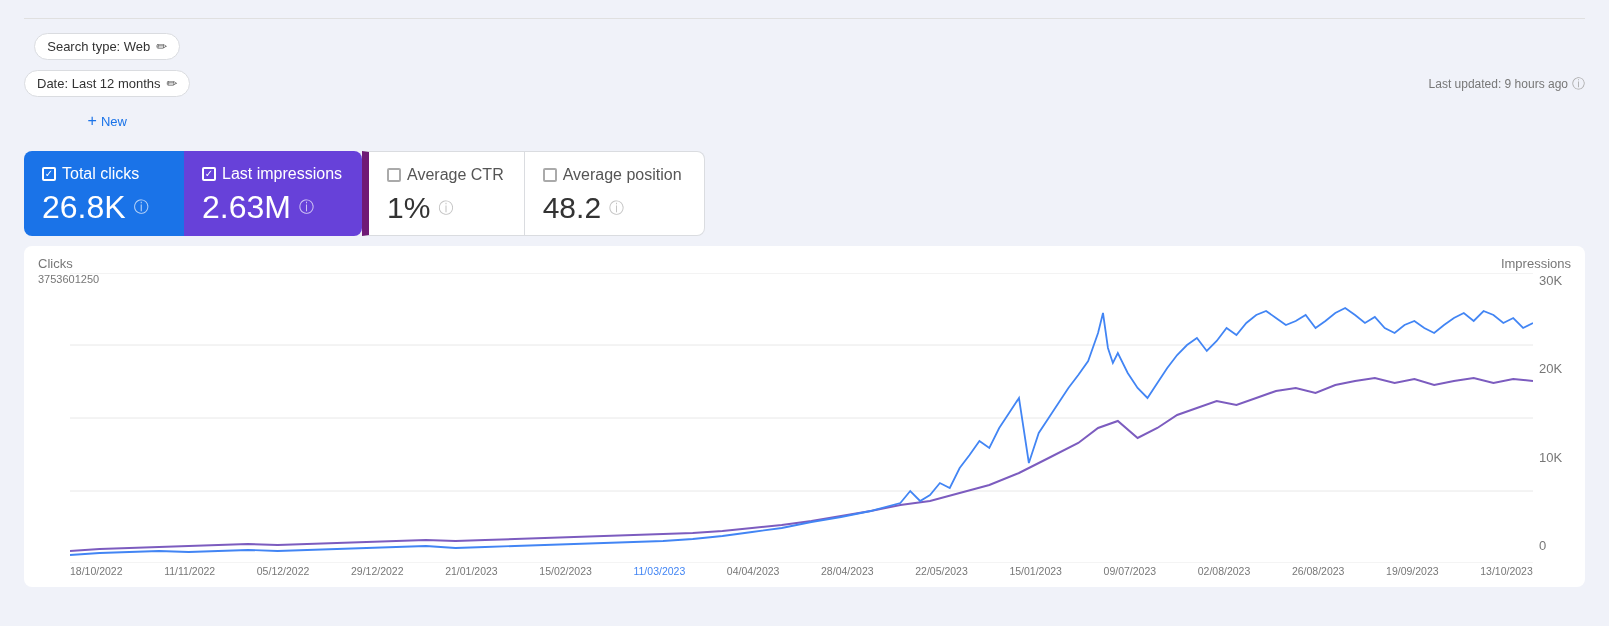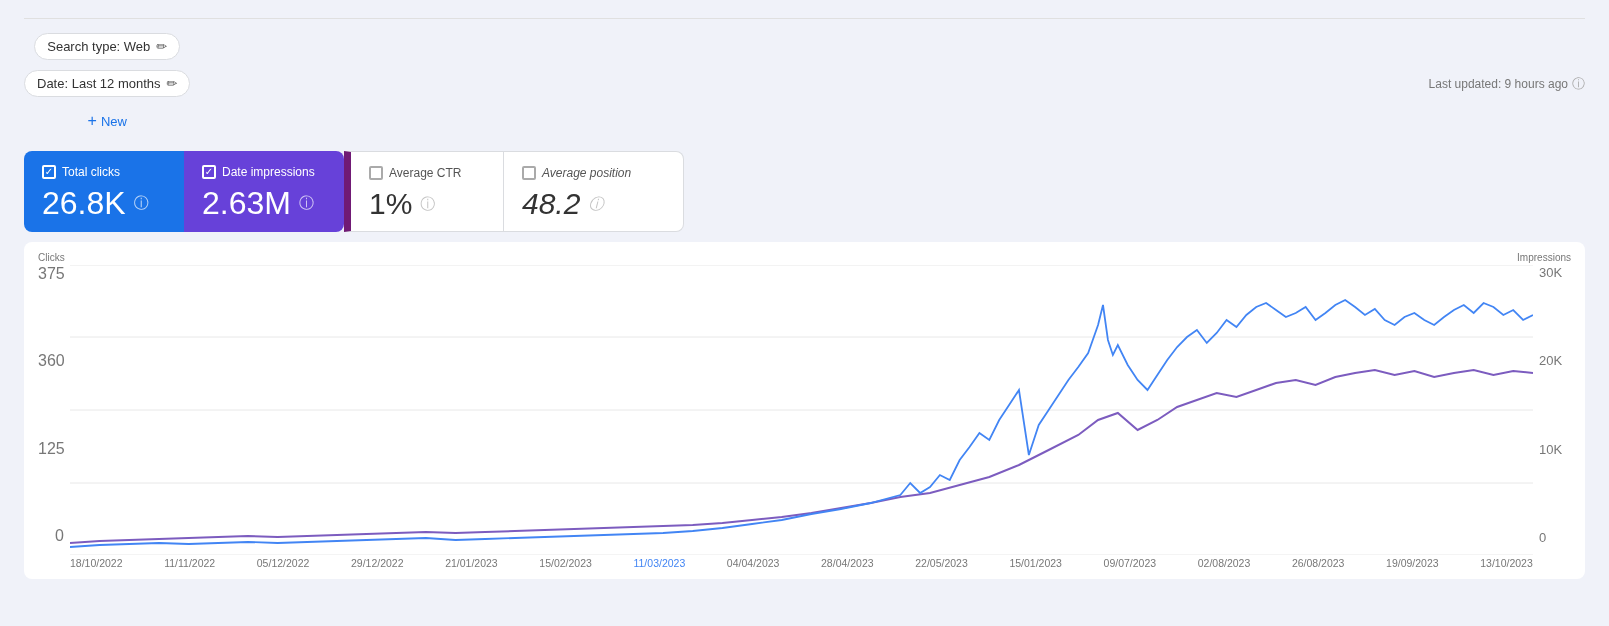--- a/index.html
+++ b/index.html
@@ -108,21 +108,20 @@
       background: #6741d9;
       border-radius: 0 8px 8px 0;
     }
     .metric-card.inactive {
       background: #fff;
       border: 1px solid #dadce0;
       border-left: none;
     }
     .metric-card.inactive:last-child {
       border-radius: 0 8px 8px 0;
-      font-style: italic;
     }
     .metric-card.inactive:nth-child(3) {
       border-left: 1px solid #dadce0;
     }
     .metric-header {
       display: flex;
       align-items: center;
       gap: 6px;
       margin-bottom: 6px;
     }
@@ -139,21 +138,21 @@
     .metric-checkbox.checked-white::after {
       content: '✓';
       color: #fff;
       font-size: 10px;
       line-height: 1;
     }
     .metric-checkbox.unchecked-gray {
       border-color: #aaa;
     }
     .metric-label {
-      font-size: 12px;
+      font-size: 16px;
       font-weight: 500;
     }
     .metric-label.white { color: #fff; }
     .metric-label.gray { color: #555; }
     .metric-value {
       font-size: 32px;
       font-weight: 400;
       display: flex;
       align-items: center;
       gap: 8px;
@@ -175,21 +174,21 @@
       border-radius: 8px;
       padding: 10px 14px 10px 14px;
       margin-top: 4px;
     }
     .chart-top-labels {
       display: flex;
       justify-content: space-between;
       margin-bottom: 2px;
     }
     .chart-y-label {
-      font-size: 10px;
+      font-size: 13px;
       color: #777;
     }
   </style>
 </head>
 <body>
 
 <div class="container">
 
 
   <hr class="divider">
@@ -225,21 +224,21 @@
         </div>
         <div class="metric-value white">
           <span>26.8K</span>
           <span class="metric-help">ⓘ</span>
         </div>
       </div>
 
       <div class="metric-card active-purple">
         <div class="metric-header">
           <div class="metric-checkbox checked-white"></div>
-          <span class="metric-label white">Date impressions</span>
+          <span class="metric-label white">Last impressions</span>
         </div>
         <div class="metric-value white">
           <span>2.63M</span>
           <span class="metric-help">ⓘ</span>
         </div>
       </div>
 
       <div class="metric-card inactive" style="min-width:160px; border-left:7px solid #701a75;">
         <div class="metric-header">
           <div class="metric-checkbox unchecked-gray"></div>
@@ -264,21 +263,21 @@
     </div>
 
     <div class="chart-container">
       <div class="chart-top-labels">
         <span class="chart-y-label">Clicks</span>
         <span class="chart-y-label">Impressions</span>
       </div>
 
       <div style="position:relative; display:flex; width:100%;">
 
-        <div style="display:flex; flex-direction:column; justify-content:space-between; font-size:16px; color:#777; padding-bottom:24px; width:32px; text-align:right; padding-right:6px;">
+        <div style="display:flex; flex-direction:row; justify-content:space-between; font-size:11px; color:#777; padding-bottom:24px; width:32px; text-align:right; padding-right:6px;">
           <span>375</span>
           <span>360</span>
           <span>125</span>
           <span>0</span>
         </div>
 
         <div style="flex:1; position:relative;">
           <svg viewBox="0 0 1480 290" preserveAspectRatio="none" style="width:100%; height:290px; display:block;">
 
             <line x1="0" y1="0" x2="1480" y2="0" stroke="#e8e8e8" stroke-width="1"></line>

